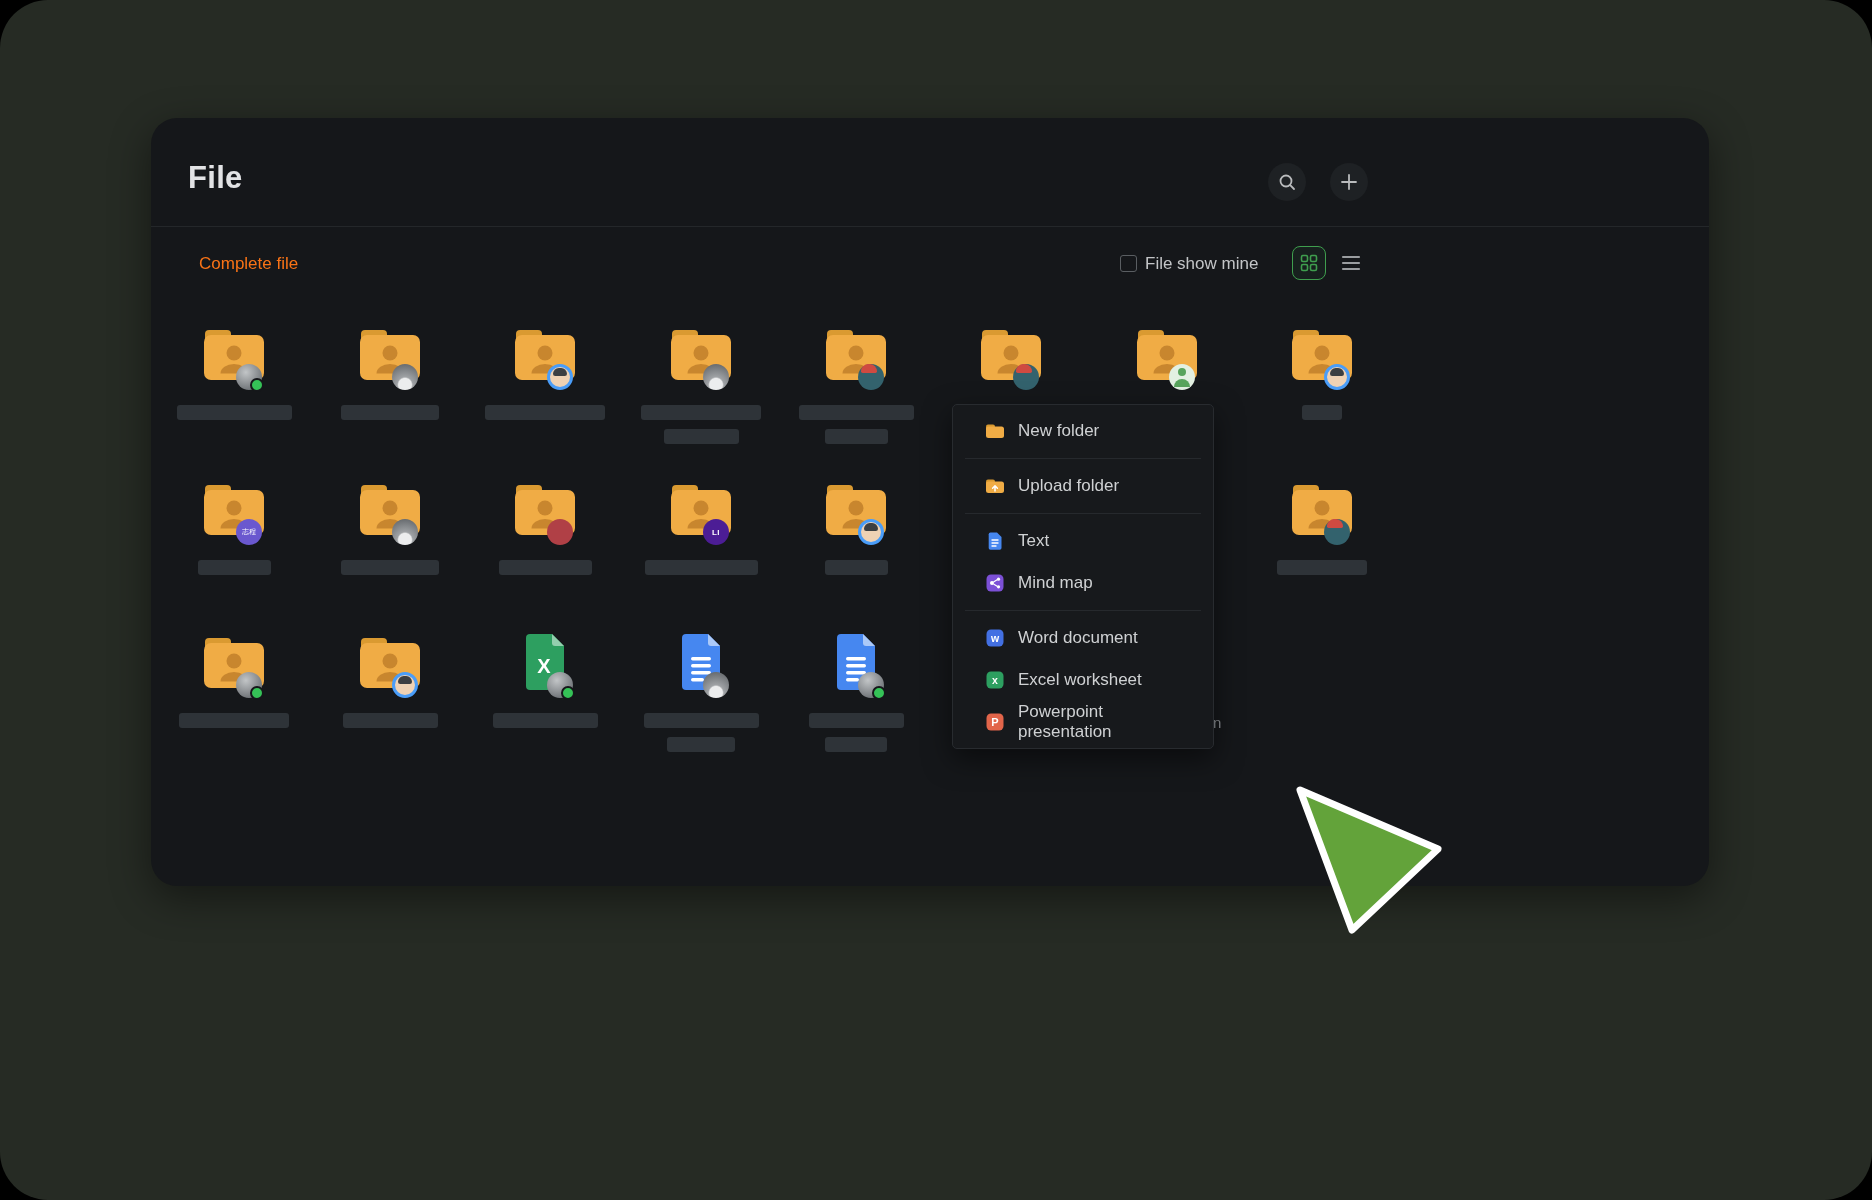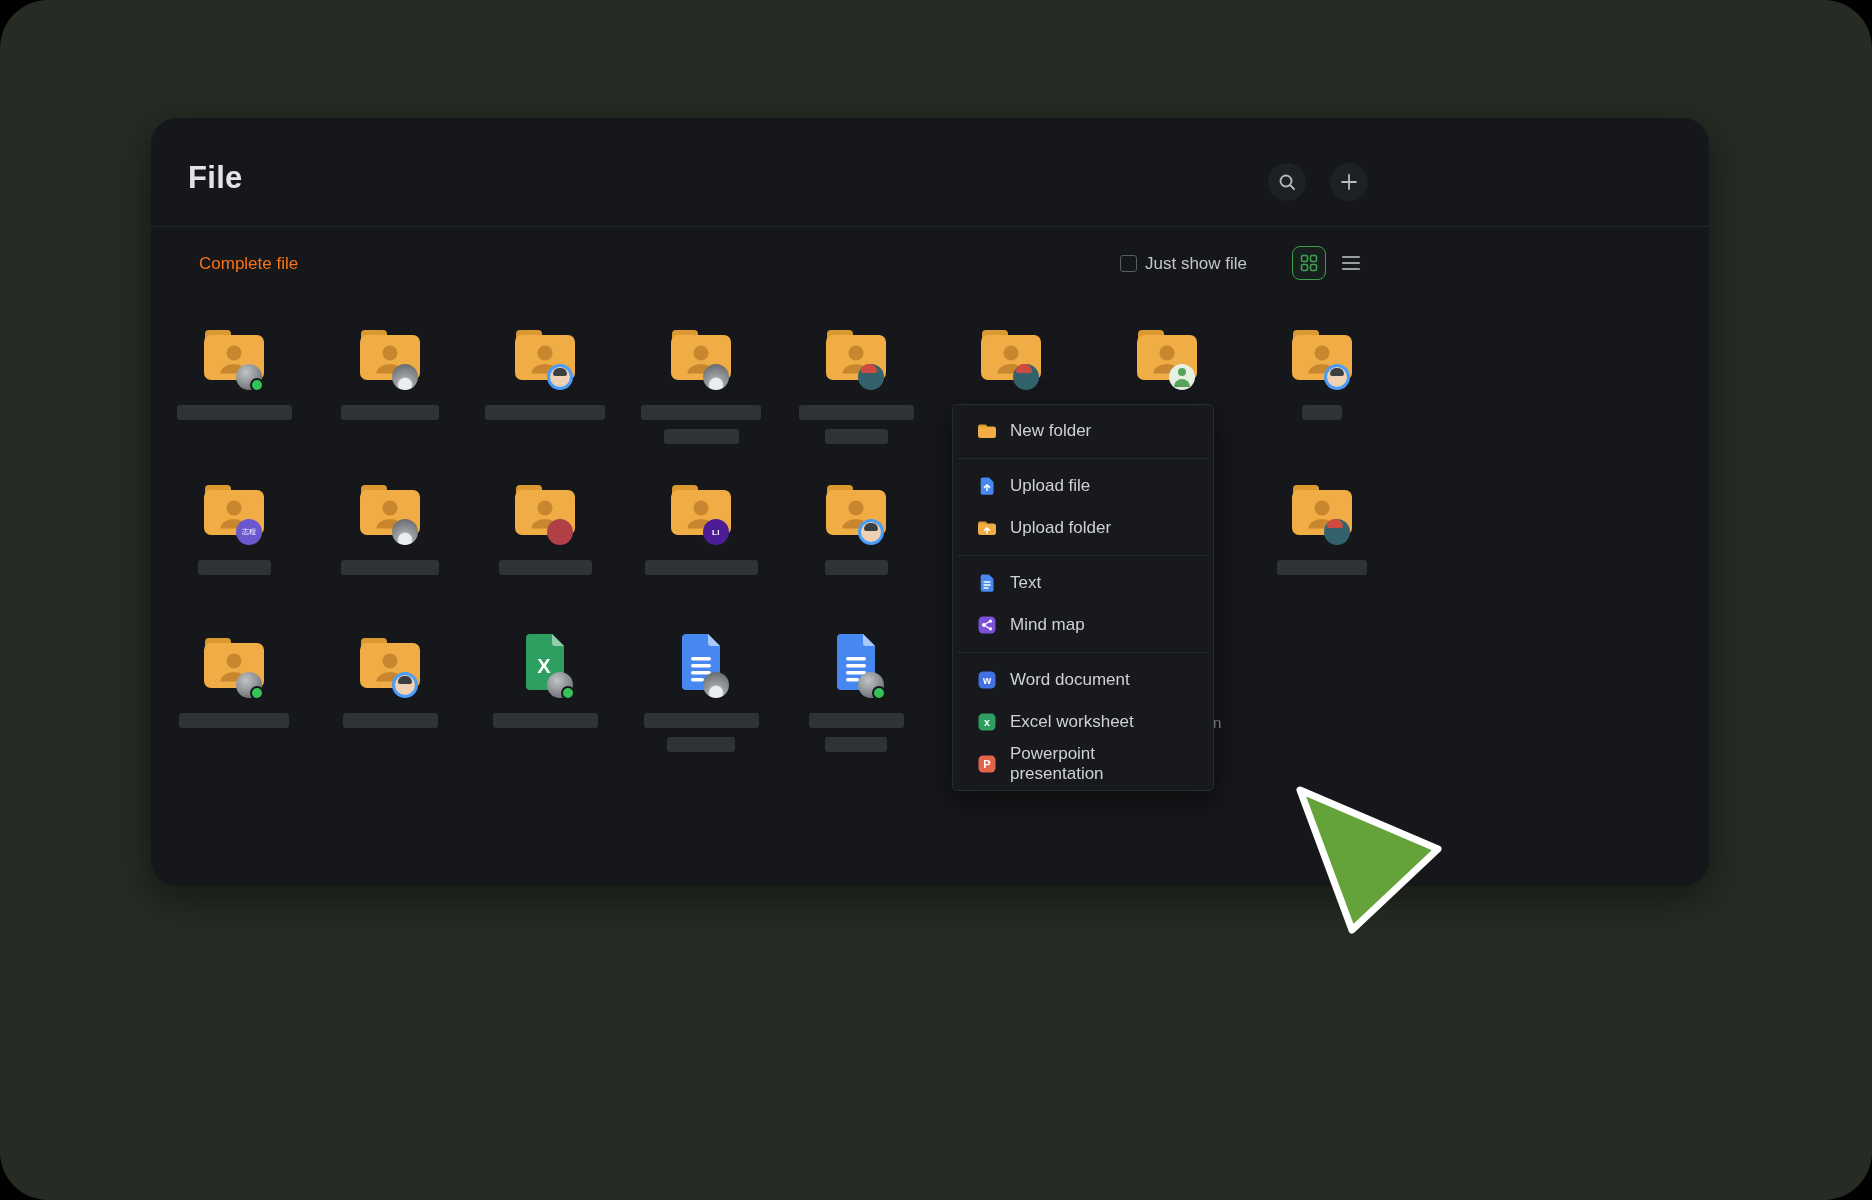--- a/index.html
+++ b/index.html
@@ -50,21 +50,21 @@
   .badge-green-person { background: #e3f0e2; }
   .badge-green-person::before { content: ""; position: absolute; top: 4px; left: 9px; width: 8px; height: 8px;
                                 border-radius: 50%; background: #58a45c; }
   .badge-green-person::after { content: ""; position: absolute; bottom: 3px; left: 5px; width: 16px; height: 8px;
                                border-radius: 8px 8px 0 0; background: #58a45c; }
   .badge-purple-text { background: #6a58cf; }
   .badge-red-text { background: #b04046; }
   .badge-maroon-li { background: #4c1d95; font-size: 8px; font-weight: bold; letter-spacing: .5px; }
 
   .context-menu { position: absolute; left: 801px; top: 286px; width: 262px; z-index: 5;
-                  background: #17191c; border: 1px solid #282b2f; border-radius: 5px; padding: 5px 4px;
+                  background: #17191c; border: 1px solid #282b2f; border-radius: 5px; padding: 5px 12px;
                   box-shadow: 0 10px 28px rgba(0,0,0,.5); }
   .menu-item { height: 42px; display: flex; align-items: center; gap: 13px; padding: 0 20px;
                color: #cfd1d3; font-size: 17px; cursor: pointer; }
   .menu-divider { height: 1px; background: #26292d; margin: 6px 0; }
   .menu-icon { width: 20px; height: 20px; display: inline-flex; }
 
   .peek-text { position: absolute; left: 1062px; top: 596px; font-size: 15px; color: #8b8f93; z-index: 2; }
 
   .cursor-arrow { position: absolute; left: 1280px; top: 760px; z-index: 20; pointer-events: none; }
 </style>
@@ -92,21 +92,21 @@
             <line x1="3" y1="10" x2="17" y2="10" stroke="#b9bbbd" stroke-width="1.8" stroke-linecap="round"></line>
           </svg>
       </span>
     </div>
 
     <div class="header-divider"></div>
 
     <div class="section-label">Complete file</div>
 
     <div class="checkbox"></div>
-    <div class="toggle-label">Just show file</div>
+    <div class="toggle-label">File show mine</div>
 
     <div class="view-grid-btn">
       <span style="display:inline-flex">
         <svg width="20" height="20" viewBox="0 0 20 20">
             <g fill="none" stroke="#3f9e4e" stroke-width="1.6">
               <rect x="2.5" y="2.5" width="6" height="6" rx="1.5"></rect>
               <rect x="11.5" y="2.5" width="6" height="6" rx="1.5"></rect>
               <rect x="2.5" y="11.5" width="6" height="6" rx="1.5"></rect>
               <rect x="11.5" y="11.5" width="6" height="6" rx="1.5"></rect>
             </g>
@@ -332,29 +332,20 @@
               <rect x="1" y="3.5" width="9" height="6" rx="2" fill="#d9992f"></rect>
               <rect x="1" y="5.5" width="18" height="11.5" rx="2.5" fill="#f0ac45"></rect>
             </svg>
           </span>
           <span class="menu-label">New folder</span>
         </div>
         <div class="menu-divider"></div>
         <div class="menu-item">
           <span class="menu-icon">
             <svg viewBox="0 0 20 20" width="20" height="20">
-              <path d="M5.5 1.5 h6.5 l4.5 4.5 v11 a1.8 1.8 0 0 1 -1.8 1.8 H5.5 a1.8 1.8 0 0 1 -1.8 -1.8 V3.3 a1.8 1.8 0 0 1 1.8 -1.8 z" fill="#4687f0"></path>
-              <path d="M10 14.5 v-5.5 M7.4 11.4 l2.6 -2.6 2.6 2.6" stroke="#fff" stroke-width="1.5" fill="none" stroke-linecap="round" stroke-linejoin="round"></path>
-            </svg>
-          </span>
-          <span class="menu-label">Upload file</span>
-        </div>
-        <div class="menu-item">
-          <span class="menu-icon">
-            <svg viewBox="0 0 20 20" width="20" height="20">
               <rect x="1" y="3.5" width="9" height="6" rx="2" fill="#d9992f"></rect>
               <rect x="1" y="5.5" width="18" height="11.5" rx="2.5" fill="#f0ac45"></rect>
               <path d="M10 15 v-5 M7.6 12.2 l2.4 -2.4 2.4 2.4" stroke="#fff" stroke-width="1.5" fill="none" stroke-linecap="round" stroke-linejoin="round"></path>
             </svg>
           </span>
           <span class="menu-label">Upload folder</span>
         </div>
         <div class="menu-divider"></div>
         <div class="menu-item">
           <span class="menu-icon">

